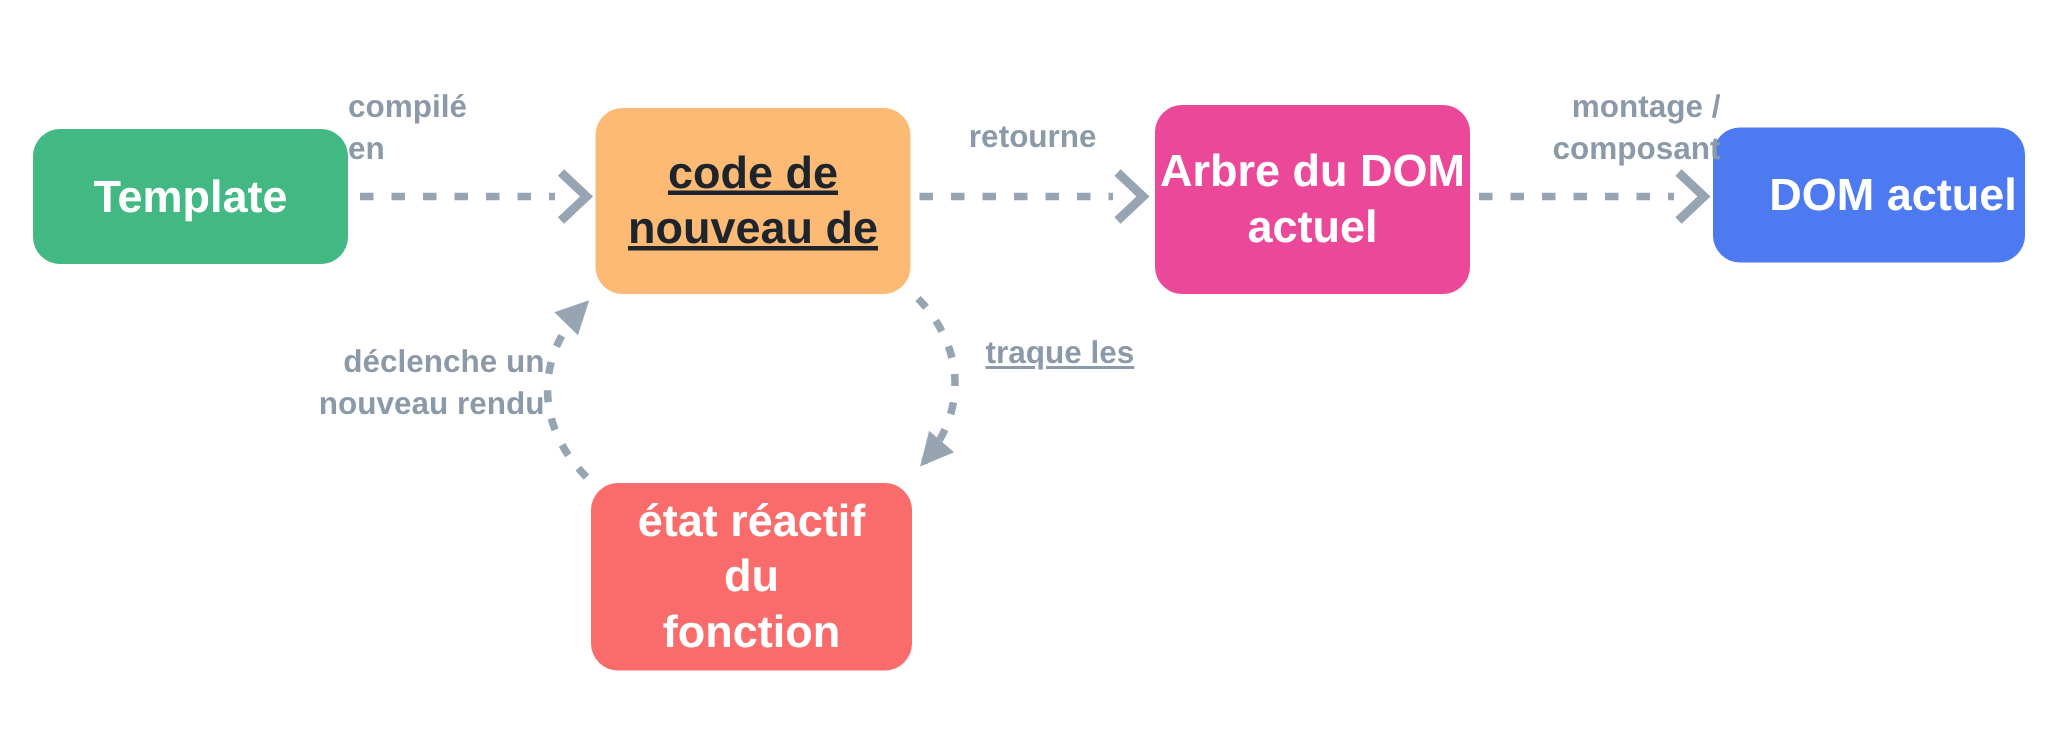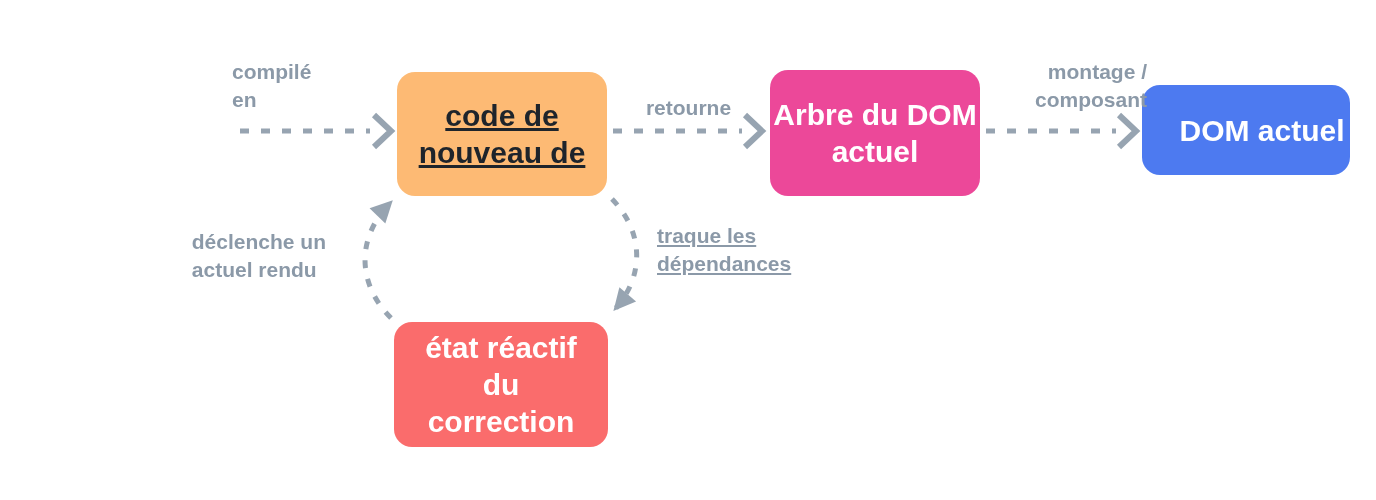--- a/index.html
+++ b/index.html
@@ -34,23 +34,23 @@
 
   .edge-label {
     position: absolute;
     color: #8b99a8;
     font-size: 21px;
     line-height: 28px;
     font-weight: 700;
   }
   .edge-label span { display: block; white-space: nowrap; }
   #label-compile   { left: 232px;  top: 58px;  width: 150px; }
-  #label-retourne  { left: 607px;  top: 94px;  width: 163px; text-align: center; }
+  #label-retourne  { left: 607px;  top: 78px;  width: 163px; text-align: center; }
   #label-montage   { left: 975px;  top: 58px;  width: 172px; text-align: right; }
-  #label-declenche { right: 1050px; top: 228px; text-align: left; }
+  #label-declenche { right: 1013px; top: 228px; text-align: right; }
   #label-traque    { left: 657px;  top: 222px; text-align: left; }
 </style>
 </head>
 <body style="background: rgb(255, 255, 255);">
 
 <div class="canvas">
 
   <svg class="edges" width="1376" height="500" viewBox="0 0 1376 500">
     <defs>
       <marker id="tri" markerUnits="userSpaceOnUse" markerWidth="26" markerHeight="26" refX="19" refY="13" orient="auto">
@@ -71,58 +71,60 @@
     <g>
       <line class="dash" x1="986" y1="131" x2="1116" y2="131" stroke="#97a4b1" stroke-width="5" stroke-dasharray="9 12"></line>
       <polyline class="chev" points="1119,115 1136,131 1119,147" fill="none" stroke="#97a4b1" stroke-width="6"></polyline>
     </g>
 
     <path class="dash" d="M 612,199 A 137 99 0 0 1 616,308" fill="none" stroke="#97a4b1" stroke-width="5" stroke-dasharray="8 11" marker-end="url(#tri)"></path>
 
     <path class="dash" d="M 391,318 A 137 99 0 0 1 390,203" fill="none" stroke="#97a4b1" stroke-width="5" stroke-dasharray="8 11" marker-end="url(#tri)"></path>
   </svg>
 
+  <div class="node" id="node-template" style="background: rgb(66, 184, 131); color: rgb(255, 255, 255);">
+    <span class="box-line">Template</span>
+  </div>
 
   <div class="node" id="node-render-fn" style="background: #fdba74; color: rgb(30, 36, 43); text-decoration: underline;">
     <span class="box-line">code de</span>
     <span class="box-line">nouveau de</span>
   </div>
 
   <div class="node" id="node-vdom" style="background: #ec4899; color: rgb(255, 255, 255);">
     <span class="box-line">Arbre du DOM</span>
     <span class="box-line">actuel</span>
   </div>
 
   <div class="node" id="node-dom" style="background: rgb(77, 122, 240); color: rgb(255, 255, 255); padding-left: 32px;">
     <span class="box-line">DOM actuel</span>
   </div>
 
   <div class="node" id="node-state" style="background: rgb(250, 108, 108); color: rgb(255, 255, 255);">
     <span class="box-line">état réactif</span>
     <span class="box-line">du</span>
-    <span class="box-line">correction</span>
+    <span class="box-line">fonction</span>
   </div>
 
   <div class="edge-label" id="label-compile" style="color: rgb(139, 153, 168);">
     <span>compilé</span>
     <span>en</span>
   </div>
 
   <div class="edge-label" id="label-retourne" style="color: rgb(139, 153, 168);">
     <span>retourne</span>
   </div>
 
   <div class="edge-label" id="label-montage" style="color: rgb(139, 153, 168);">
     <span>montage /</span>
     <span>composant</span>
   </div>
 
   <div class="edge-label" id="label-traque" style="color: rgb(139, 153, 168); text-decoration: underline;">
     <span>traque les</span>
-    <span>dépendances</span>
   </div>
 
   <div class="edge-label" id="label-declenche" style="color: rgb(139, 153, 168);">
     <span>déclenche un</span>
-    <span>actuel rendu</span>
+    <span>nouveau rendu</span>
   </div>
 
 </div>
 
 </body></html>

